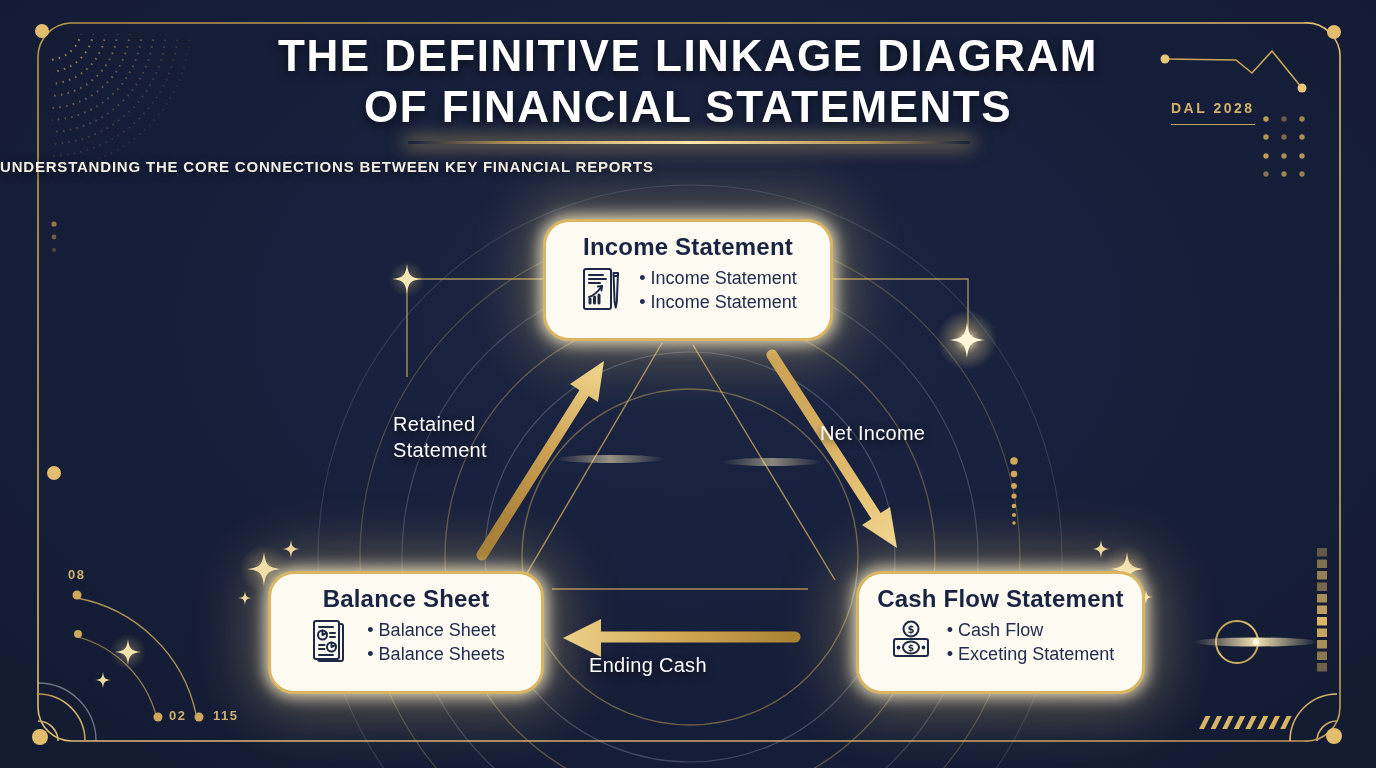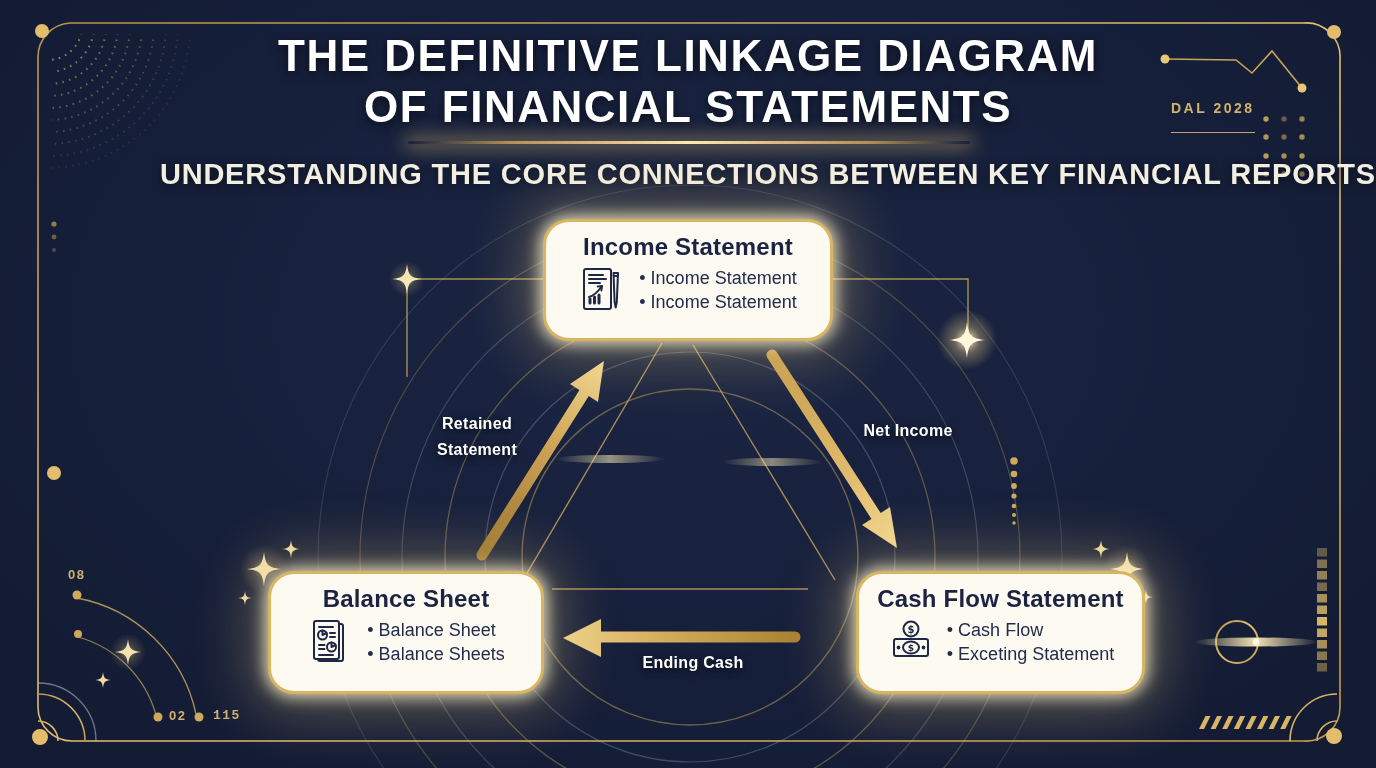--- a/index.html
+++ b/index.html
@@ -9,52 +9,52 @@
     font-family:"Liberation Sans", sans-serif;}
   svg.deco{position:absolute;left:0;top:0;width:1376px;height:768px;}
 
   
   .title{position:absolute;left:0;top:30px;width:1376px;text-align:center;color:#ffffff;
     font-weight:800;font-size:44px;line-height:51px;letter-spacing:1.5px;
     text-shadow:0 3px 10px rgba(0,0,0,.55);}
   .divider{position:absolute;left:408px;top:141px;width:562px;height:3px;border-radius:2px;
     background:linear-gradient(90deg, transparent, rgba(202,164,90,.85) 18%, #ffe9b0 50%, rgba(202,164,90,.85) 82%, transparent);
     box-shadow:0 0 18px 4px rgba(235,195,110,.5);}
-  .subtitle{position:absolute;left:0;top:158px;width:1376px;text-align:right;color:#f3eee2;
-    font-weight:700;font-size:29px;letter-spacing:.8px;text-shadow:0 2px 8px rgba(0,0,0,.5);}
+  .subtitle{position:absolute;left:0;top:158px;width:1376px;text-align:left;color:#f3eee2;
+    font-weight:700;font-size:15px;letter-spacing:.8px;text-shadow:0 2px 8px rgba(0,0,0,.5);}
 
   
   .node{position:absolute;background:#fdfaf2;border:3px solid #d9b562;border-radius:26px;
     box-shadow:0 0 16px 3px rgba(255,243,205,.85), 0 0 55px 20px rgba(236,202,122,.30);
     padding:11px 14px 22px 14px;}
   .node-income{left:543px;top:219px;width:290px;height:122px;}
   .node-balance{left:268px;top:571px;width:276px;height:123px;}
   .node-cashflow{left:856px;top:571px;width:289px;height:123px;}
   .node-title{text-align:center;color:#1a2342;font-weight:800;font-size:24px;letter-spacing:.2px;}
   .node-body{display:flex;align-items:center;justify-content:center;gap:12px;margin-top:5px;}
   .icon{flex:0 0 auto;display:inline-block;width:48px;height:48px;}
   .icon svg{width:48px;height:48px;}
   ul.bullets{list-style:none;margin:0;padding:0;color:#222c4c;font-size:18px;line-height:24px;font-weight:500;}
   ul.bullets li::before{content:"\2022\00a0";color:#222c4c;}
 
   
-  .edge-label{position:absolute;color:#ffffff;font-weight:700;font-size:16px;letter-spacing:.3px;
-    text-align:center;text-shadow:0 2px 8px rgba(0,0,0,.7);}
+  .edge-label{position:absolute;color:#ffffff;font-weight:400;font-size:20px;letter-spacing:.3px;
+    text-align:left;text-shadow:0 2px 8px rgba(0,0,0,.7);}
   .edge-label span{display:block;line-height:26px;}
   .lbl-retained{left:393px;top:411px;width:168px;}
   .lbl-net{left:820px;top:422px;width:176px;}
   .lbl-ending{left:589px;top:654px;width:208px;}
 
   
   .corner-tag{position:absolute;left:1171px;top:100px;color:#d4b269;font-size:14px;font-weight:600;
-    letter-spacing:2.5px;border-bottom:1.5px solid rgba(212,178,105,.9);padding-bottom:16px;}
+    letter-spacing:2.5px;border-bottom:1.5px solid rgba(212,178,105,.9);padding-bottom:8px;}
   .corner-num{position:absolute;color:#cdb171;font-size:13px;font-weight:600;letter-spacing:1.5px;}
   .num-08{left:68px;top:567px;}
   .num-02{left:169px;top:708px;}
-  .num-115{left:213px;top:708px;font-family:Liberation Mono, monospace;}
+  .num-115{left:213px;top:708px;}
 </style>
 </head>
 <body>
 
 <div class="stage">
 
   <svg class="deco" viewBox="0 0 1376 768">
     <defs>
       <linearGradient id="frameGold" x1="0" y1="0" x2="1" y2="1">
         <stop offset="0" stop-color="#b8934a"></stop>

